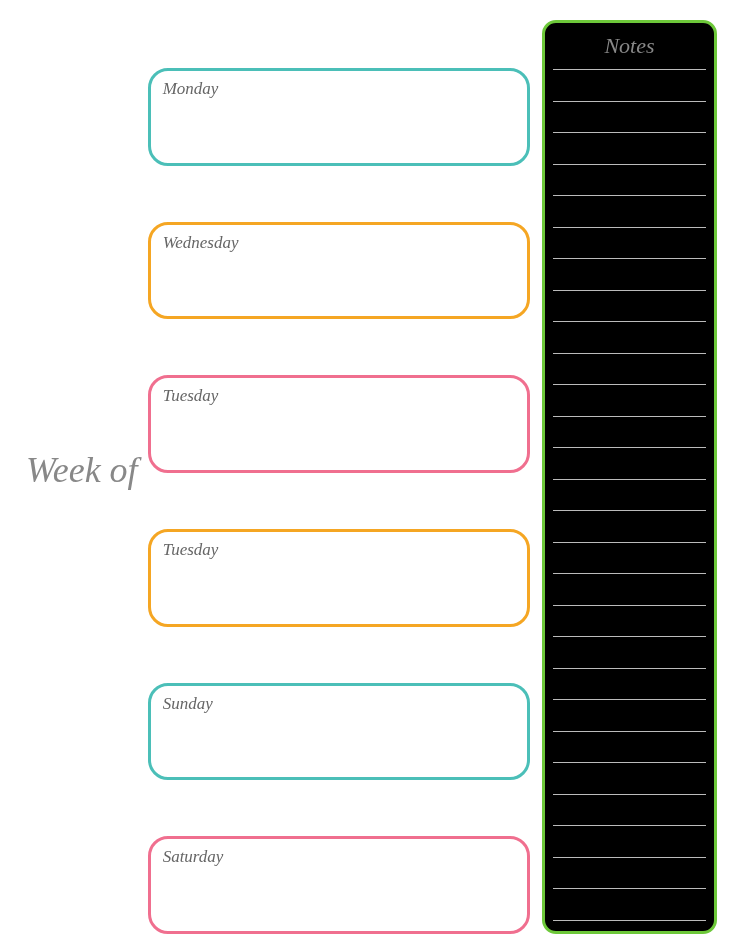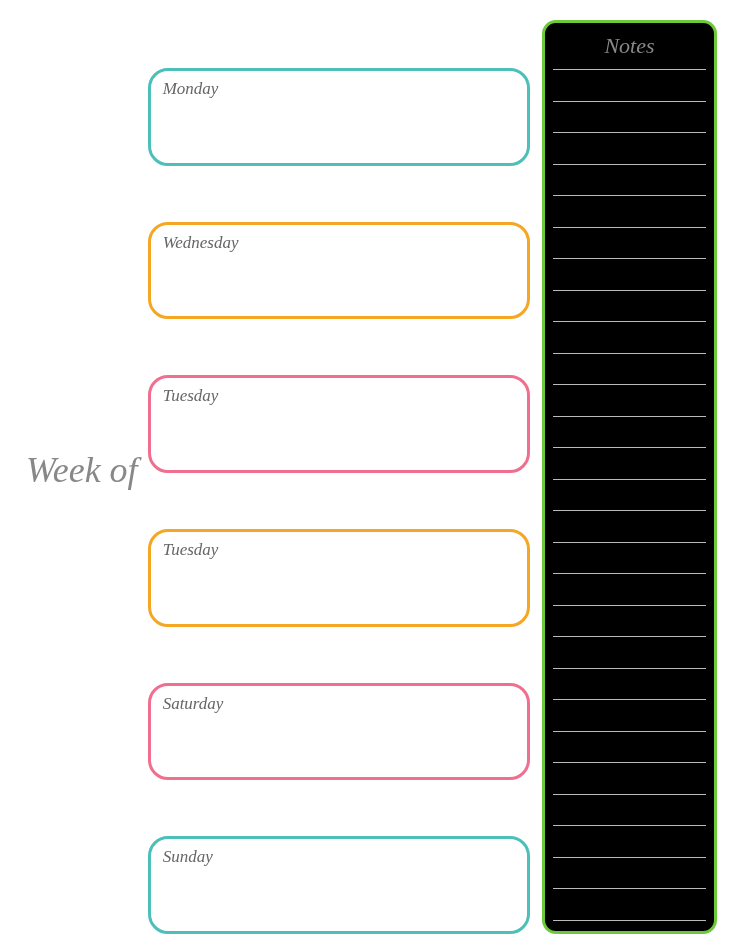--- a/index.html
+++ b/index.html
@@ -158,25 +158,25 @@
         </div>
         <div class="day-box wednesday">
           <div class="day-label">Wednesday</div>
         </div>
         <div class="day-box tuesday">
           <div class="day-label">Tuesday</div>
         </div>
         <div class="day-box friday">
           <div class="day-label">Tuesday</div>
         </div>
+        <div class="day-box sunday">
+          <div class="day-label">Sunday</div>
+        </div>
         <div class="day-box saturday">
           <div class="day-label">Saturday</div>
-        </div>
-        <div class="day-box sunday">
-          <div class="day-label">Sunday</div>
         </div>
       </div>
 
     <div class="notes-column">
       <div class="notes-title">Notes</div>
       <div class="notes-lines">
 
       <div class="notes-line"></div>
           <div class="notes-line"></div>
           <div class="notes-line"></div>

